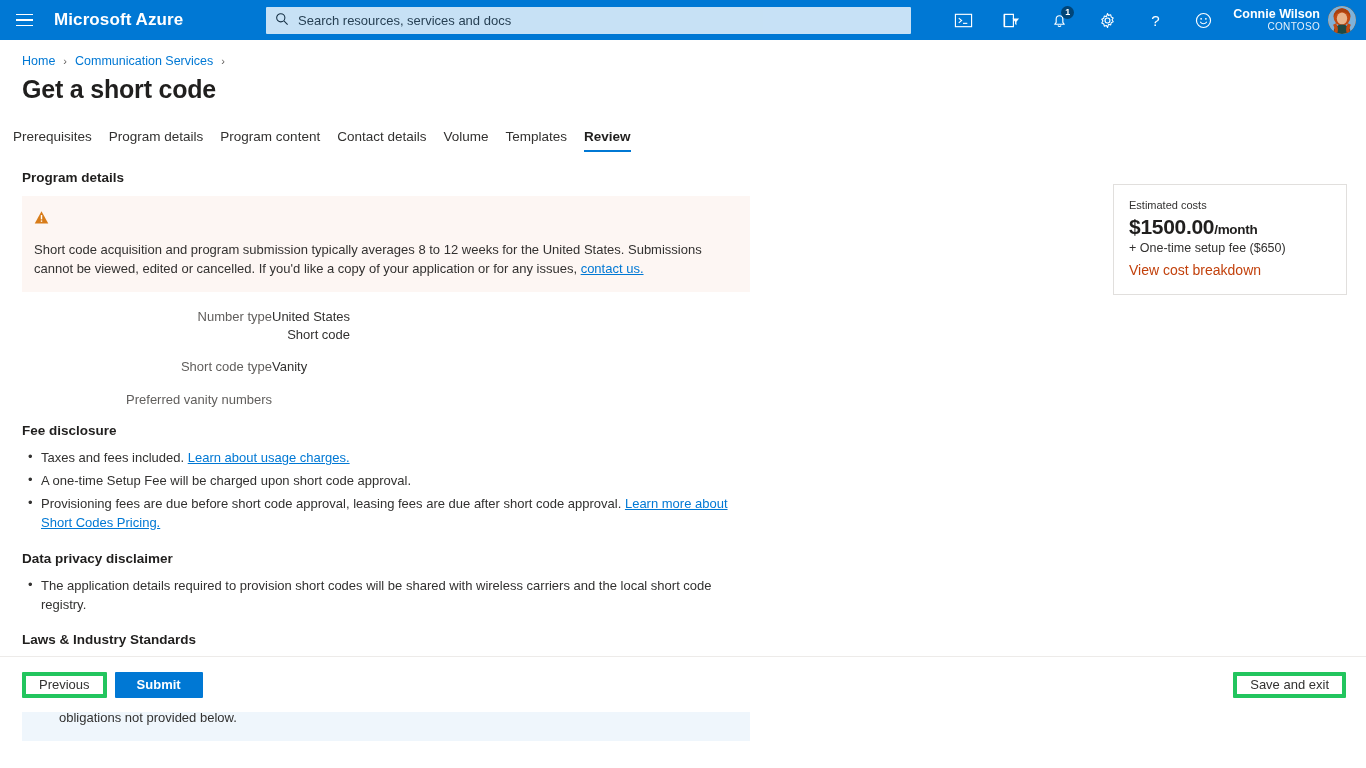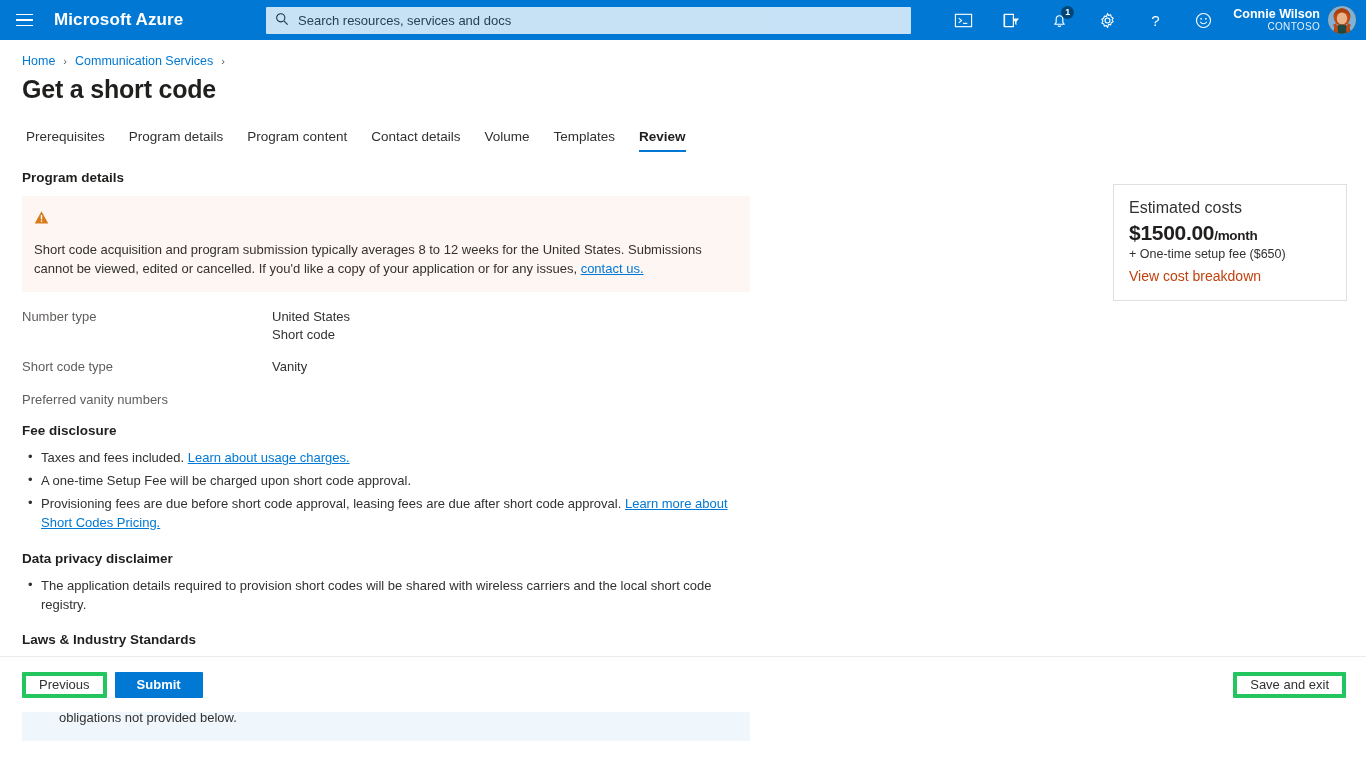--- a/index.html
+++ b/index.html
@@ -127,22 +127,22 @@
     font-weight: 600;
     color: #201f1e;
     padding: 7px 0 0 22px;
     letter-spacing: -0.2px;
   }
 
   
   .tabs {
     display: flex;
     align-items: flex-end;
-    gap: 24px;
-    padding: 25px 0 0 26px;
+    gap: 17px;
+    padding: 25px 0 0 13px;
     font-size: 13.5px;
   }
   .tab {
     color: #323130;
     padding-bottom: 8px;
     cursor: pointer;
     position: relative;
     white-space: nowrap;
   }
   .tab.active { font-weight: 700; color: #201f1e; }
@@ -171,21 +171,21 @@
     padding: 13px 14px 13px 12px;
     width: 728px;
     font-size: 13px;
     line-height: 1.45;
   }
   .banner.warn { background: #fdf6f3; color: #323130; flex-direction: column; }
   .banner.info { background: #eff6fc; color: #323130; }
   .banner .bicon { flex: 0 0 auto; margin-top: 1px; }
   .banner a { color: #0078d4; text-decoration: underline; cursor: pointer; }
 
-  .rows { margin: 16px 0 0 0; }
+  .rows { margin: 16px 0 0 0; text-align: right; }
   .row {
     display: flex;
     font-size: 13px;
     margin-bottom: 14px;
     line-height: 1.42;
   }
   .row .k { width: 250px; color: #605e5c; flex: 0 0 250px; }
   .row .v { color: #323130; }
 
   ul.bullets {
@@ -212,21 +212,21 @@
   
   .costcard {
     position: absolute;
     left: 1113px;
     top: 144px;
     width: 234px;
     background: #ffffff;
     border: 1px solid #e1dfdd;
     padding: 14px 15px 15px 15px;
   }
-  .cc-label { font-size: 16px; color: #323130; margin-bottom: 3px; }
+  .cc-label { font-size: 11px; color: #323130; margin-bottom: 3px; }
   .cc-amount {
     font-size: 21px;
     font-weight: 700;
     color: #201f1e;
     letter-spacing: -0.3px;
     line-height: 1.2;
   }
   .cc-amount .per { font-size: 13.5px; font-weight: 600; }
   .cc-sub { font-size: 12.5px; color: #323130; margin-top: 2px; }
   .cc-link {

